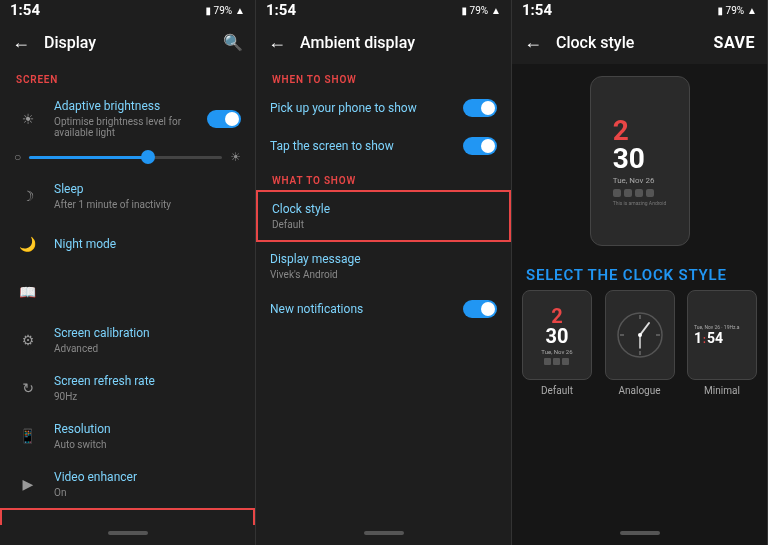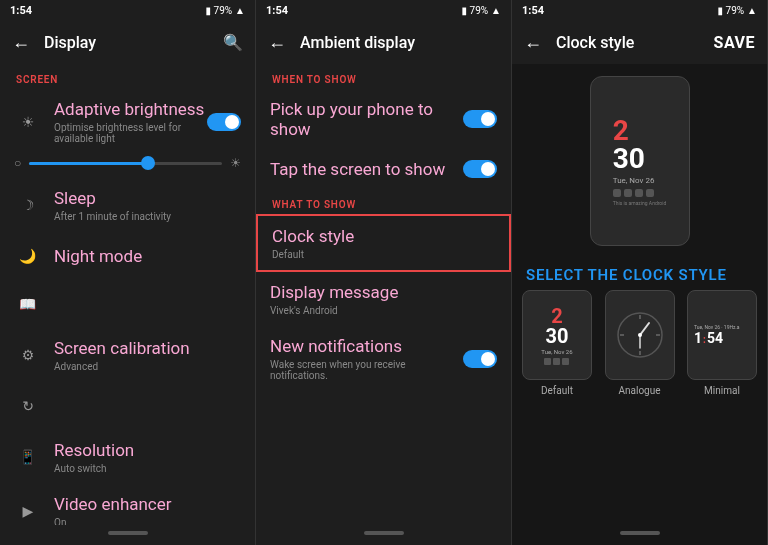--- a/index.html
+++ b/index.html
@@ -111,22 +111,22 @@
       display: flex;
       align-items: center;
       justify-content: center;
       font-size: 14px;
       flex-shrink: 0;
     }
     .item-text {
       flex: 1;
     }
     .item-title {
-      color: #f9a8d4;
-      font-size: 17px;
+      color: #7dd3fc;
+      font-size: 12px;
     }
     .item-subtitle {
       color: #888;
       font-size: 10px;
       margin-top: 3px;
     }
     .toggle {
       width: 34px;
       height: 18px;
       background: #2196f3;
@@ -355,21 +355,21 @@
       font-size: 14px;
       font-weight: bold;
     }
 
     
     .panel-3 {
       background: #161616;
     }
 
     
-    .sb-text { font-size: 11px; color: #fff; }
+    .sb-text { font-size: 15px; color: #fff; }
   </style>
 </head>
 <body>
 
 <div class="panel">
 
   <div class="status-bar">
     <span class="status-bar-left sb-text">1:54</span>
     <div class="status-bar-right">
       <span class="status-icon">▮ 79%</span>
@@ -427,20 +427,24 @@
     <div class="settings-item">
       <div class="item-icon">⚙</div>
       <div class="item-text">
         <div class="item-title">Screen calibration</div>
         <div class="item-subtitle">Advanced</div>
       </div>
     </div>
 
     <div class="settings-item">
       <div class="item-icon">↻</div>
+      <div class="item-text">
+        <div class="item-title">Screen refresh rate</div>
+        <div class="item-subtitle">90Hz</div>
+      </div>
     </div>
 
     <div class="settings-item">
       <div class="item-icon">📱</div>
       <div class="item-text">
         <div class="item-title">Resolution</div>
         <div class="item-subtitle">Auto switch</div>
       </div>
     </div>
 
@@ -507,21 +511,20 @@
   <div class="settings-item">
     <div class="item-text">
       <div class="item-title">Display message</div>
       <div class="item-subtitle">Vivek's Android</div>
     </div>
   </div>
 
   <div class="settings-item">
     <div class="item-text">
       <div class="item-title">New notifications</div>
-      <div class="item-subtitle">Wake screen when you receive notifications.</div>
     </div>
     <div class="toggle"></div>
   </div>
 
   <div class="bottom-bar" style="margin-top:auto;">
     <div class="bottom-pill"></div>
   </div>
 </div>
 
 <div class="panel panel-3">

